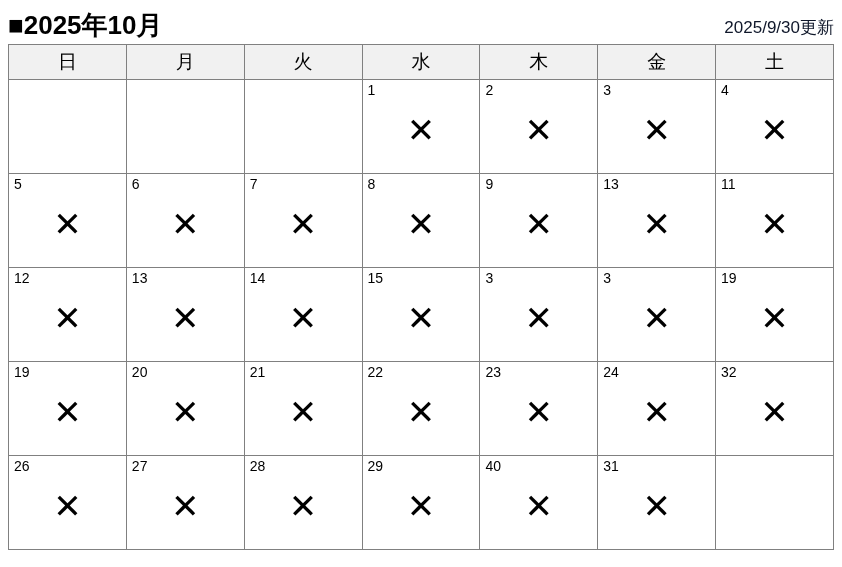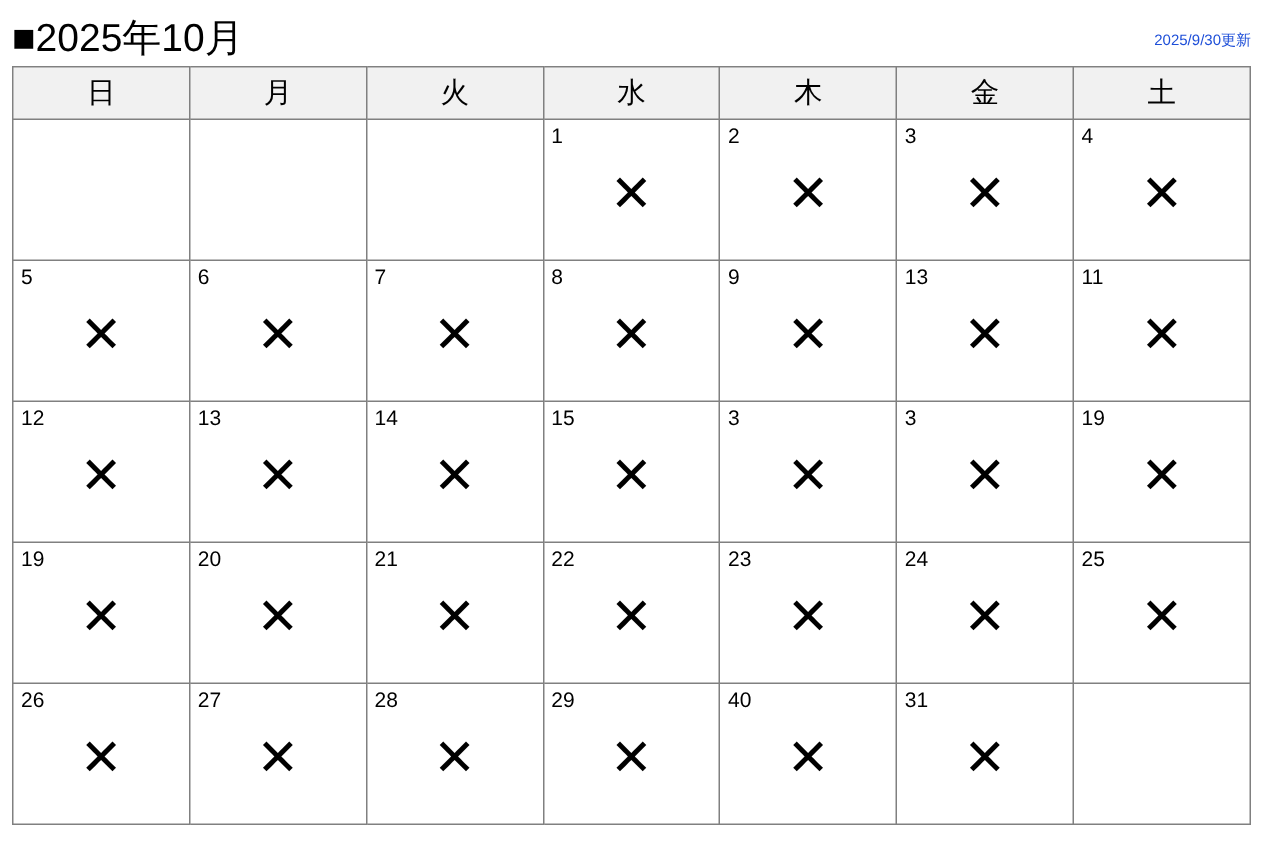--- a/index.html
+++ b/index.html
@@ -23,28 +23,28 @@
   .header {
     position: relative;
     height: 40px;
     padding: 0 8px 0 8px;
     display: flex;
     align-items: flex-end;
     justify-content: space-between;
   }
   .title {
     font-size: 26px;
-    font-weight: normal;
+    font-weight: bold;
     letter-spacing: 0px;
     line-height: 30px;
     white-space: nowrap;
   }
   .updated {
-    font-size: 10px;
-    color: #1d4ed8;
+    font-size: 17px;
+    color: #0f172a;
     line-height: 16px;
     padding-bottom: 4px;
     white-space: nowrap;
   }
   table.calendar {
     border-collapse: collapse;
     table-layout: fixed;
     width: 826px;
     margin: 4px 8px 0 8px;
   }
@@ -219,21 +219,21 @@
           </td>
         <td>
             <span class="daynum">23</span>
             <span class="mark">✕</span>
           </td>
         <td>
             <span class="daynum">24</span>
             <span class="mark">✕</span>
           </td>
         <td>
-            <span class="daynum">25</span>
+            <span class="daynum">32</span>
             <span class="mark">✕</span>
           </td>
       </tr>
 
       <tr>
         <td>
             <span class="daynum">26</span>
             <span class="mark">✕</span>
           </td>
         <td>

